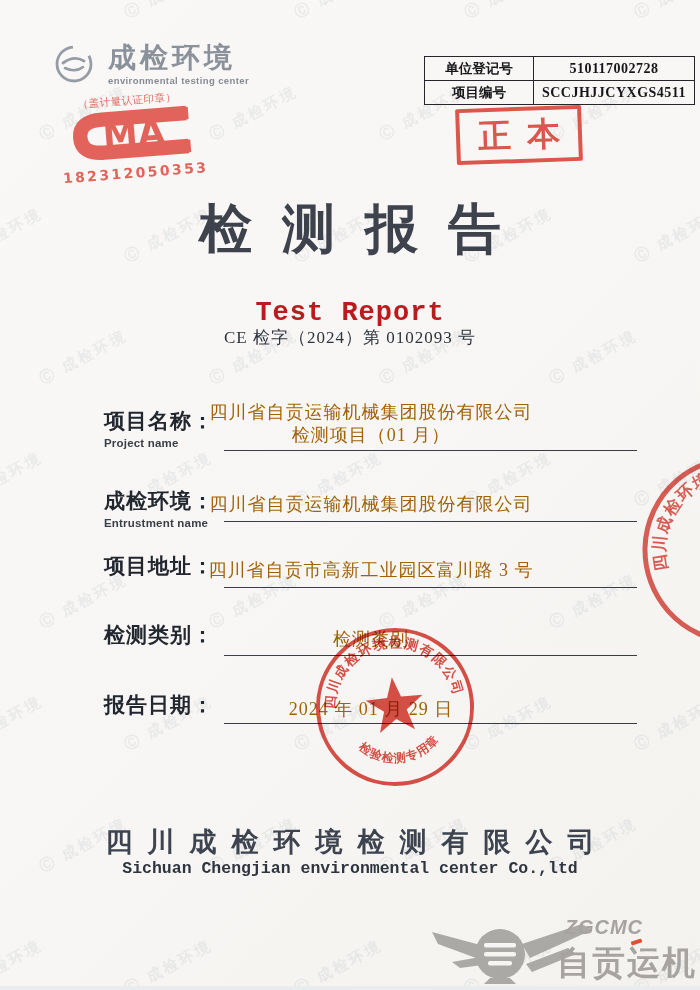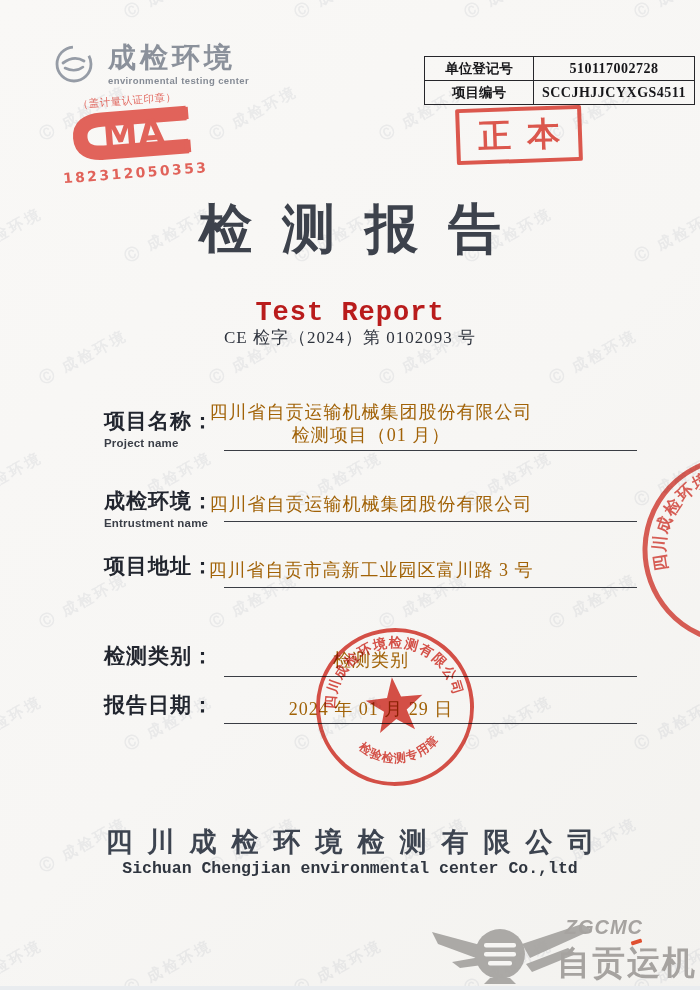--- a/index.html
+++ b/index.html
@@ -52,21 +52,21 @@
   .fields{position:absolute;left:104px;top:0;width:534px;height:760px;z-index:2;text-decoration:underline;}
   .field{position:absolute;left:0;width:534px;}
   .field .zh{font-size:21px;font-weight:700;color:#22262f;font-family:"Liberation Serif",serif;letter-spacing:1px;}
   .field .en{font-size:11.5px;color:#3a3e47;font-weight:700;margin-top:2px;letter-spacing:.2px;}
   .field .val{position:absolute;left:0;right:0;text-align:center;font-size:18px;color:#a16207;
        font-family:"Liberation Serif",serif;line-height:23px;letter-spacing:1px;}
   .field .line{position:absolute;left:120px;right:1px;border-bottom:1.6px solid #3a3d44;}
   .field-0{top:407px;} .field-0 .val{top:-6px;} .field-0 .line{top:43px;}
   .field-1{top:487px;} .field-1 .val{top:6px;}  .field-1 .line{top:34px;}
   .field-2{top:552px;} .field-2 .val{top:7px;}  .field-2 .line{top:35px;}
-  .field-3{top:642px;} .field-3 .val{top:7px;}  .field-3 .line{top:34px;}
+  .field-3{top:621px;} .field-3 .val{top:7px;}  .field-3 .line{top:34px;}
   .field-4{top:691px;} .field-4 .val{top:7px;}  .field-4 .line{top:32px;}
 
   
   .seal-main{position:absolute;left:310px;top:622px;width:170px;height:170px;z-index:5;
        opacity:.87;mix-blend-mode:multiply;transform:rotate(-6deg);}
   .seal-edge{position:absolute;left:637px;top:450px;width:200px;height:200px;z-index:5;
        opacity:.8;mix-blend-mode:multiply;transform:rotate(-20deg);}
   .seal-stroke{fill:none;stroke:#d6382e;}
   .seal-text{fill:#d6382e;font-weight:600;font-family:"Liberation Serif",serif;}
   .seal-star{fill:#d6382e;}

